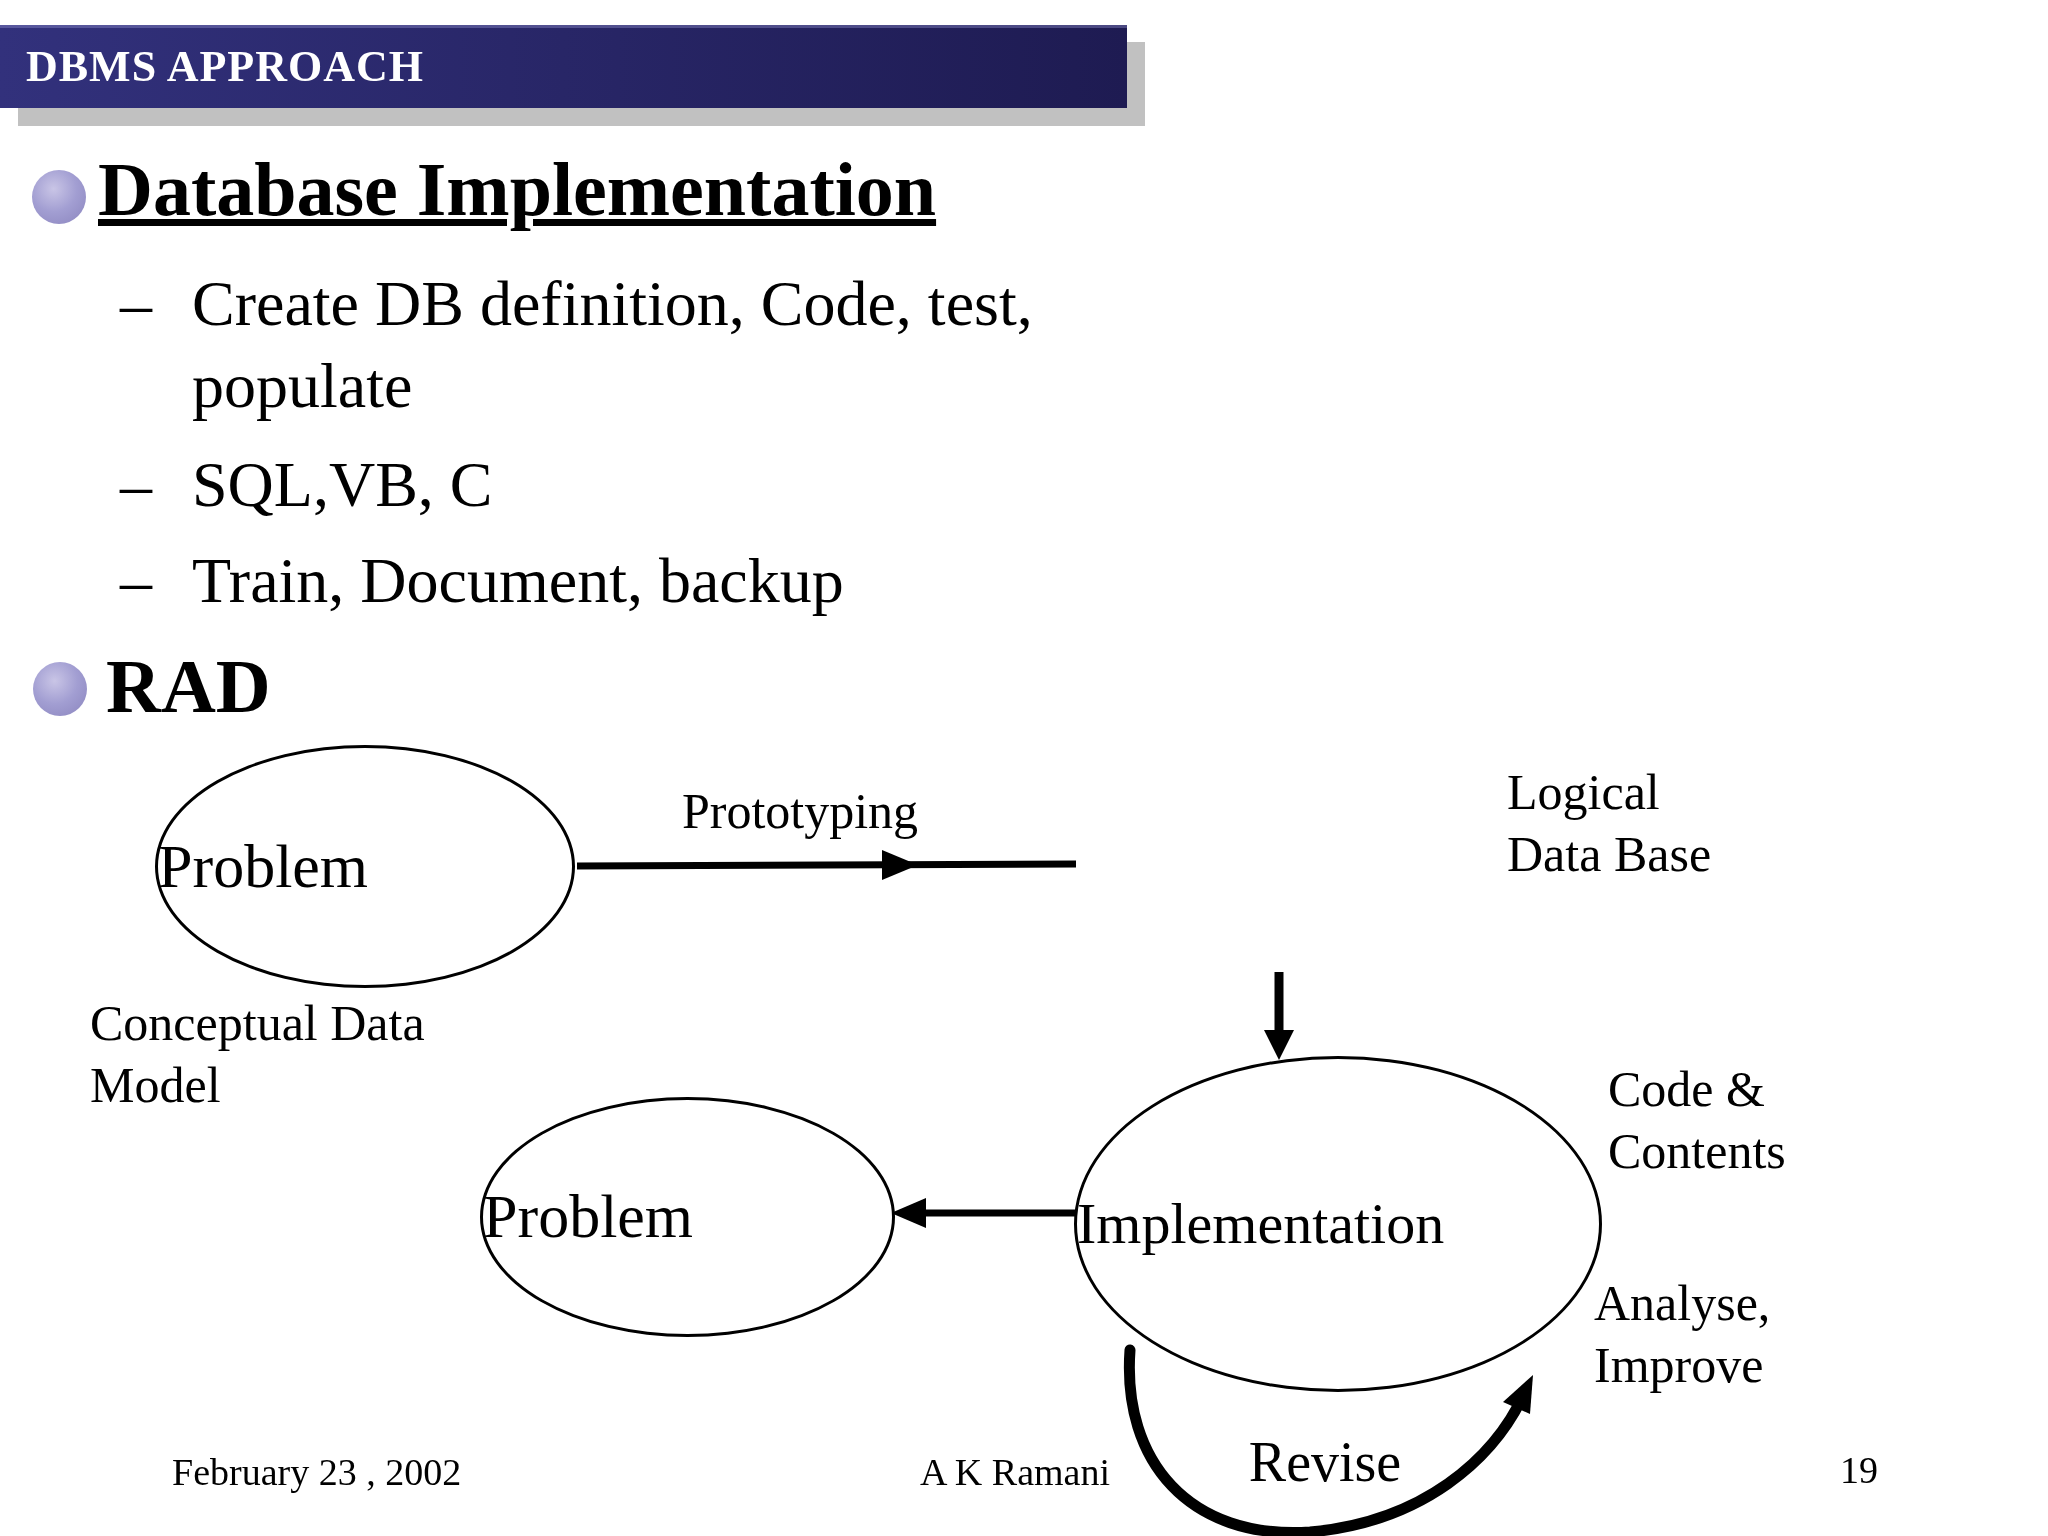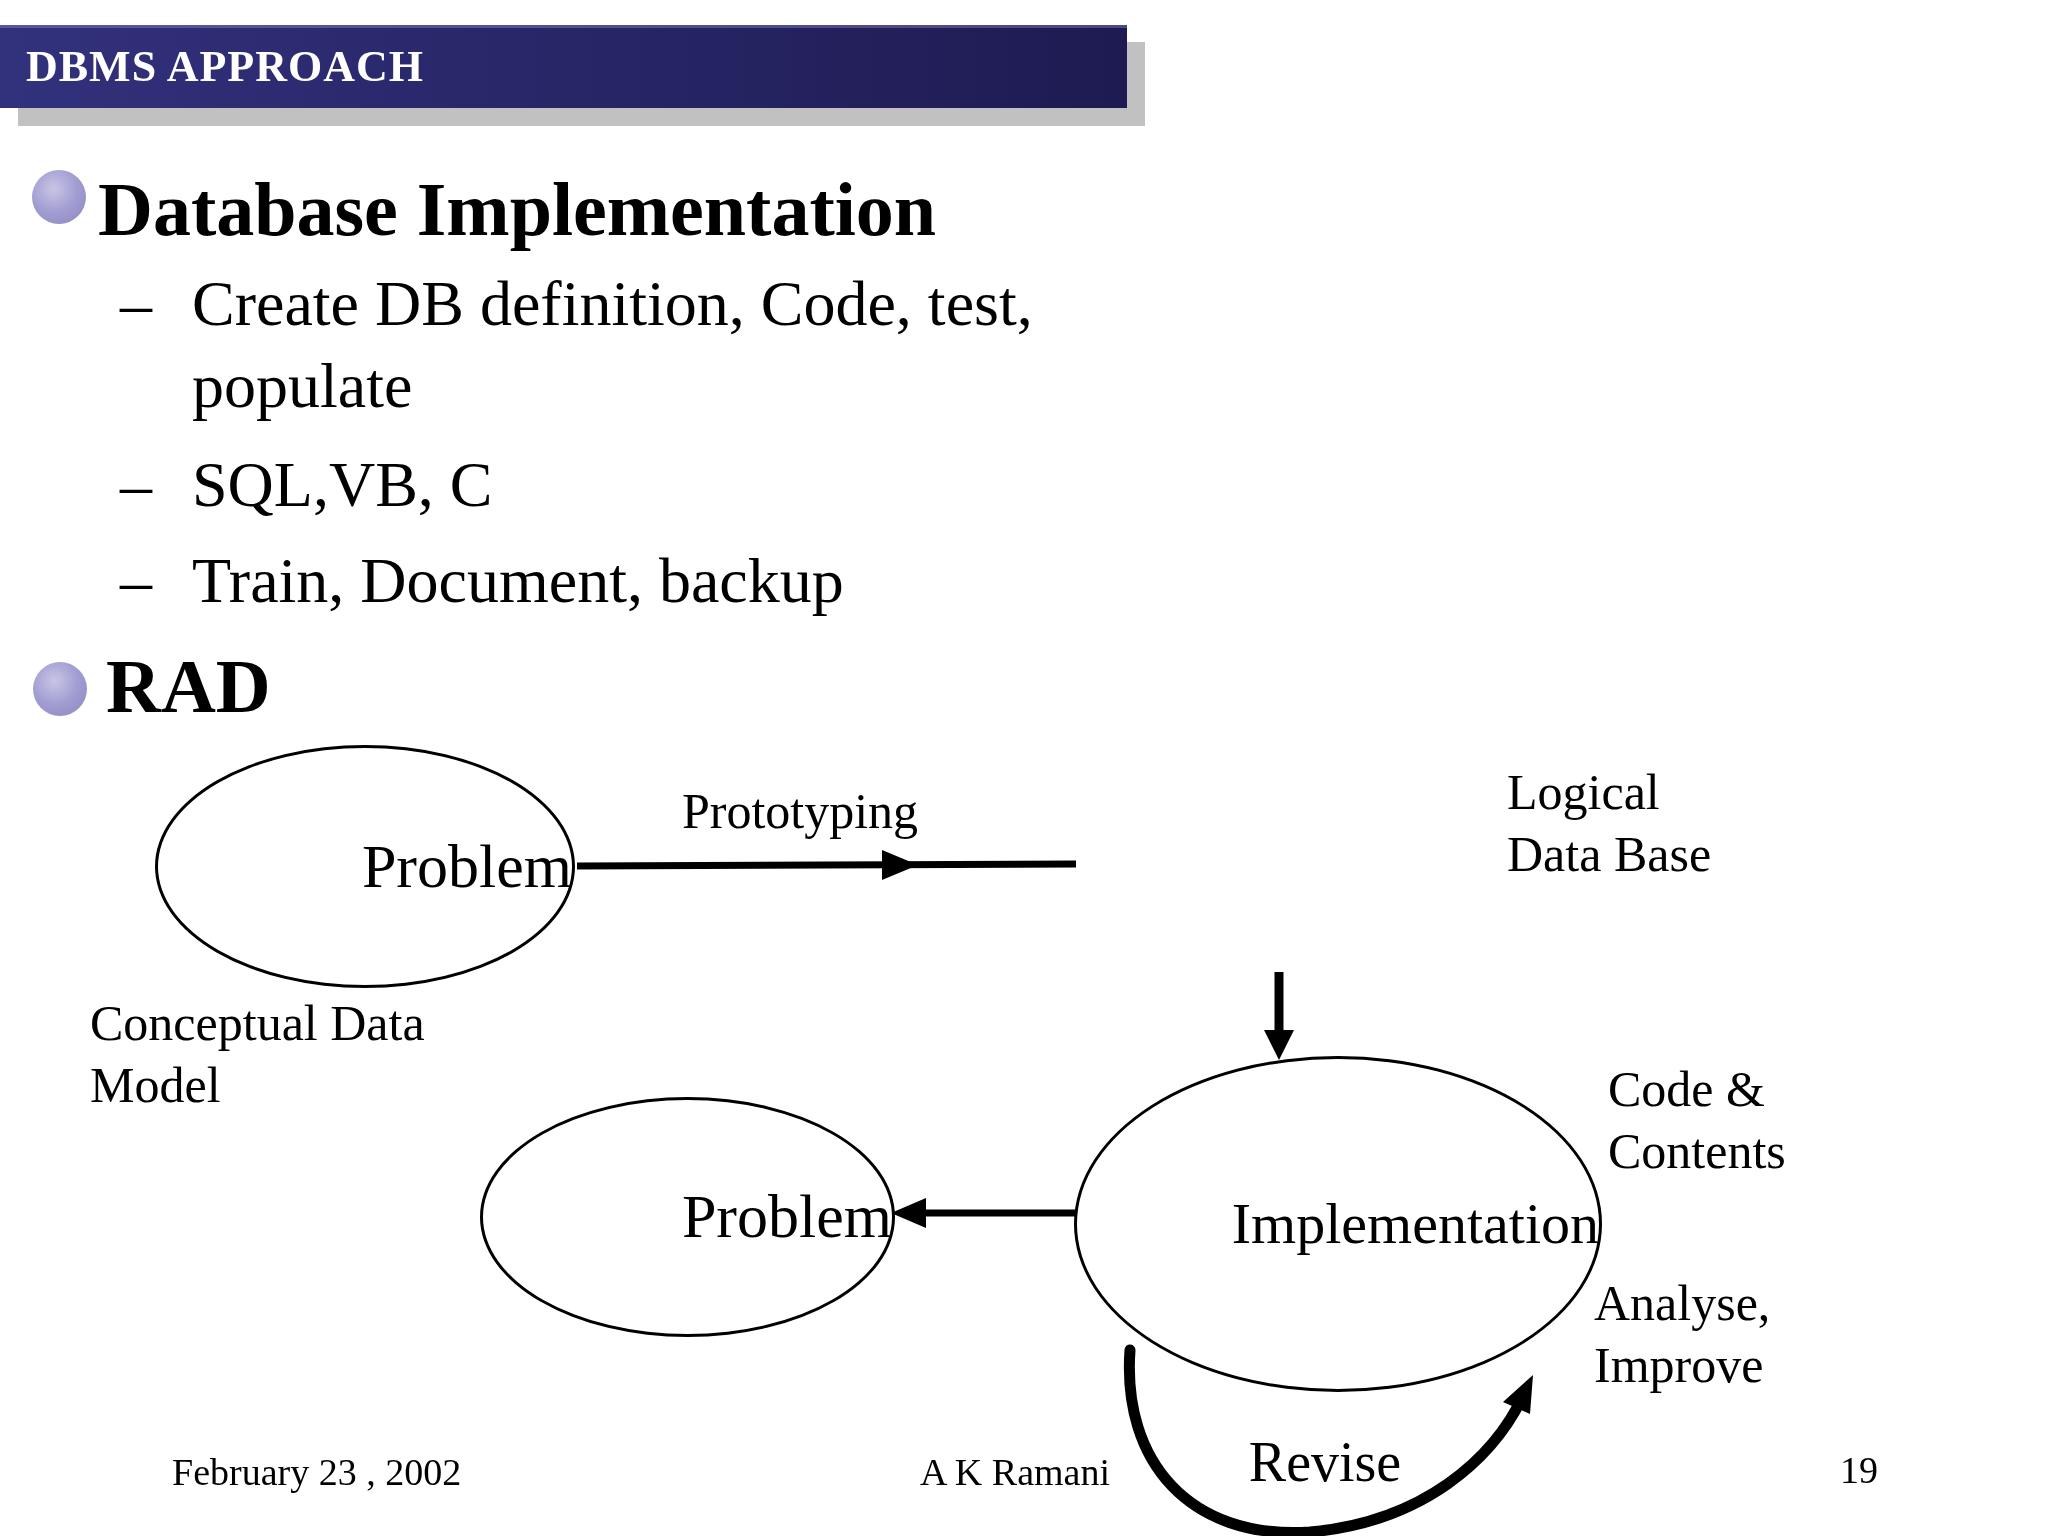--- a/index.html
+++ b/index.html
@@ -28,39 +28,39 @@
   }
   .h1{
     font-size:76px;font-weight:bold;white-space:nowrap;line-height:1.1;
   }
   .sub-item{display:flex;font-size:64px;line-height:82px;}
   .dash{width:72px;flex:0 0 72px;}
   .sub-text{white-space:pre-line;}
   
   .node{
     border:3px solid #000;border-radius:50%;
-    display:flex;align-items:center;justify-content:flex-end;
+    display:flex;align-items:center;justify-content:flex-start;
     font-size:62px;line-height:1.22;text-align:center;box-sizing:border-box;
     background:#fff;
   }
   .pre{white-space:pre-line;}
   .lbl{font-size:50px;line-height:1.24;white-space:pre-line;}
   .footer{font-size:38px;white-space:nowrap;}
   svg{position:absolute;left:0;top:0;}
 </style>
 </head>
 <body>
 
 <div class="abs header-shadow"></div>
 <div class="abs header-bar">
   <div class="header-title">DBMS APPROACH</div>
 </div>
 
 <div class="abs sphere" style="left:32px;top:170px;"></div>
-<div class="abs h1" style="left:98px;top:168px;">Database Implementation</div>
+<div class="abs h1" style="left:98px;top:148px;text-decoration:underline;">Database Implementation</div>
 
 <div class="abs" style="left:120px;top:263px;width:1180px;">
   <div class="sub-item">
     <span class="dash">–</span>
     <span class="sub-text">Create DB definition, Code, test,
 populate</span>
   </div>
   <div class="sub-item" style="margin-top:17px;">
     <span class="dash">–</span>
     <span class="sub-text">SQL,VB, C</span>

